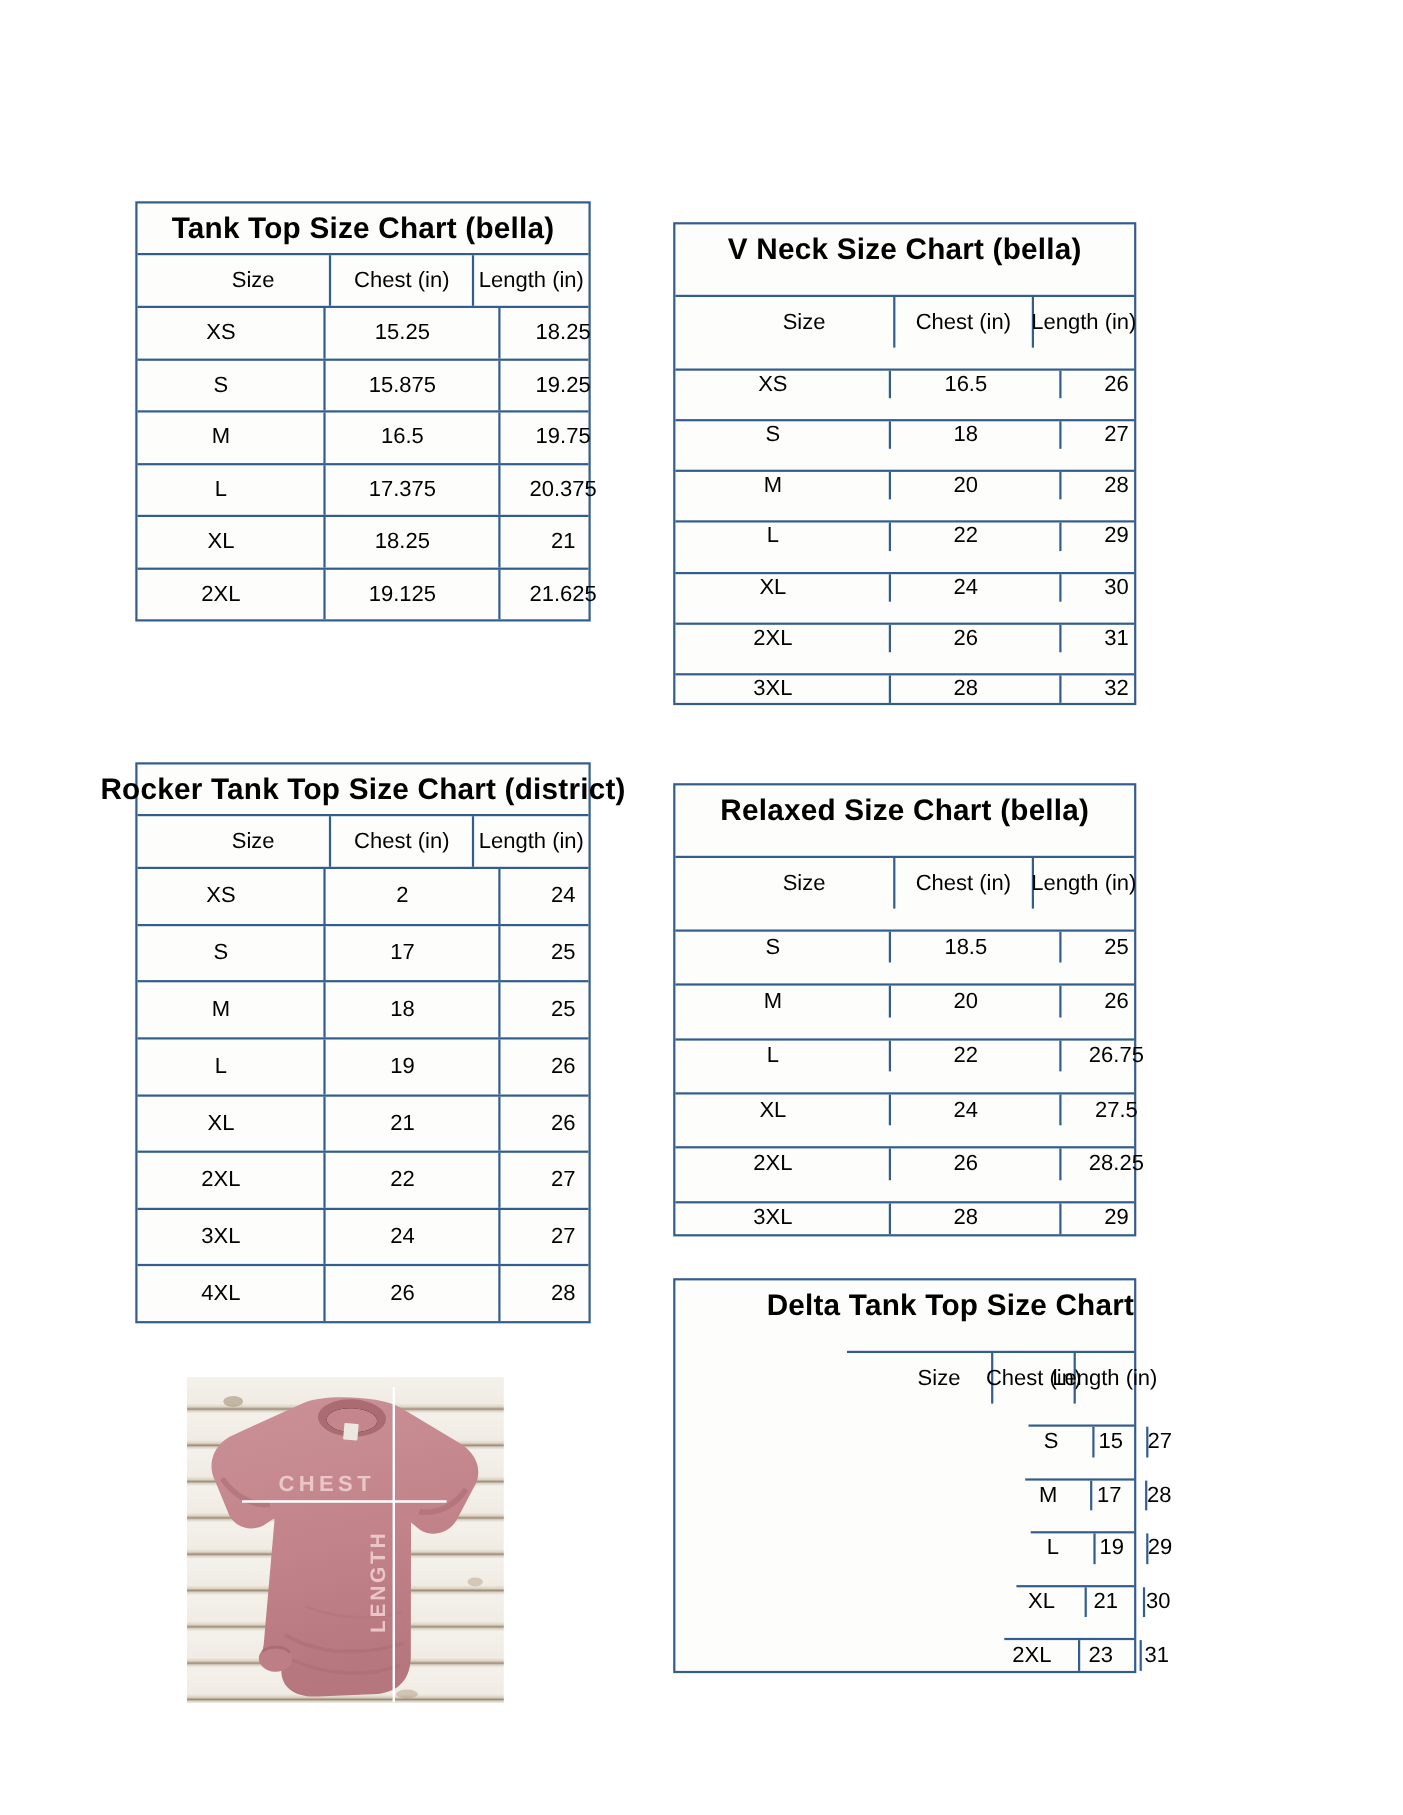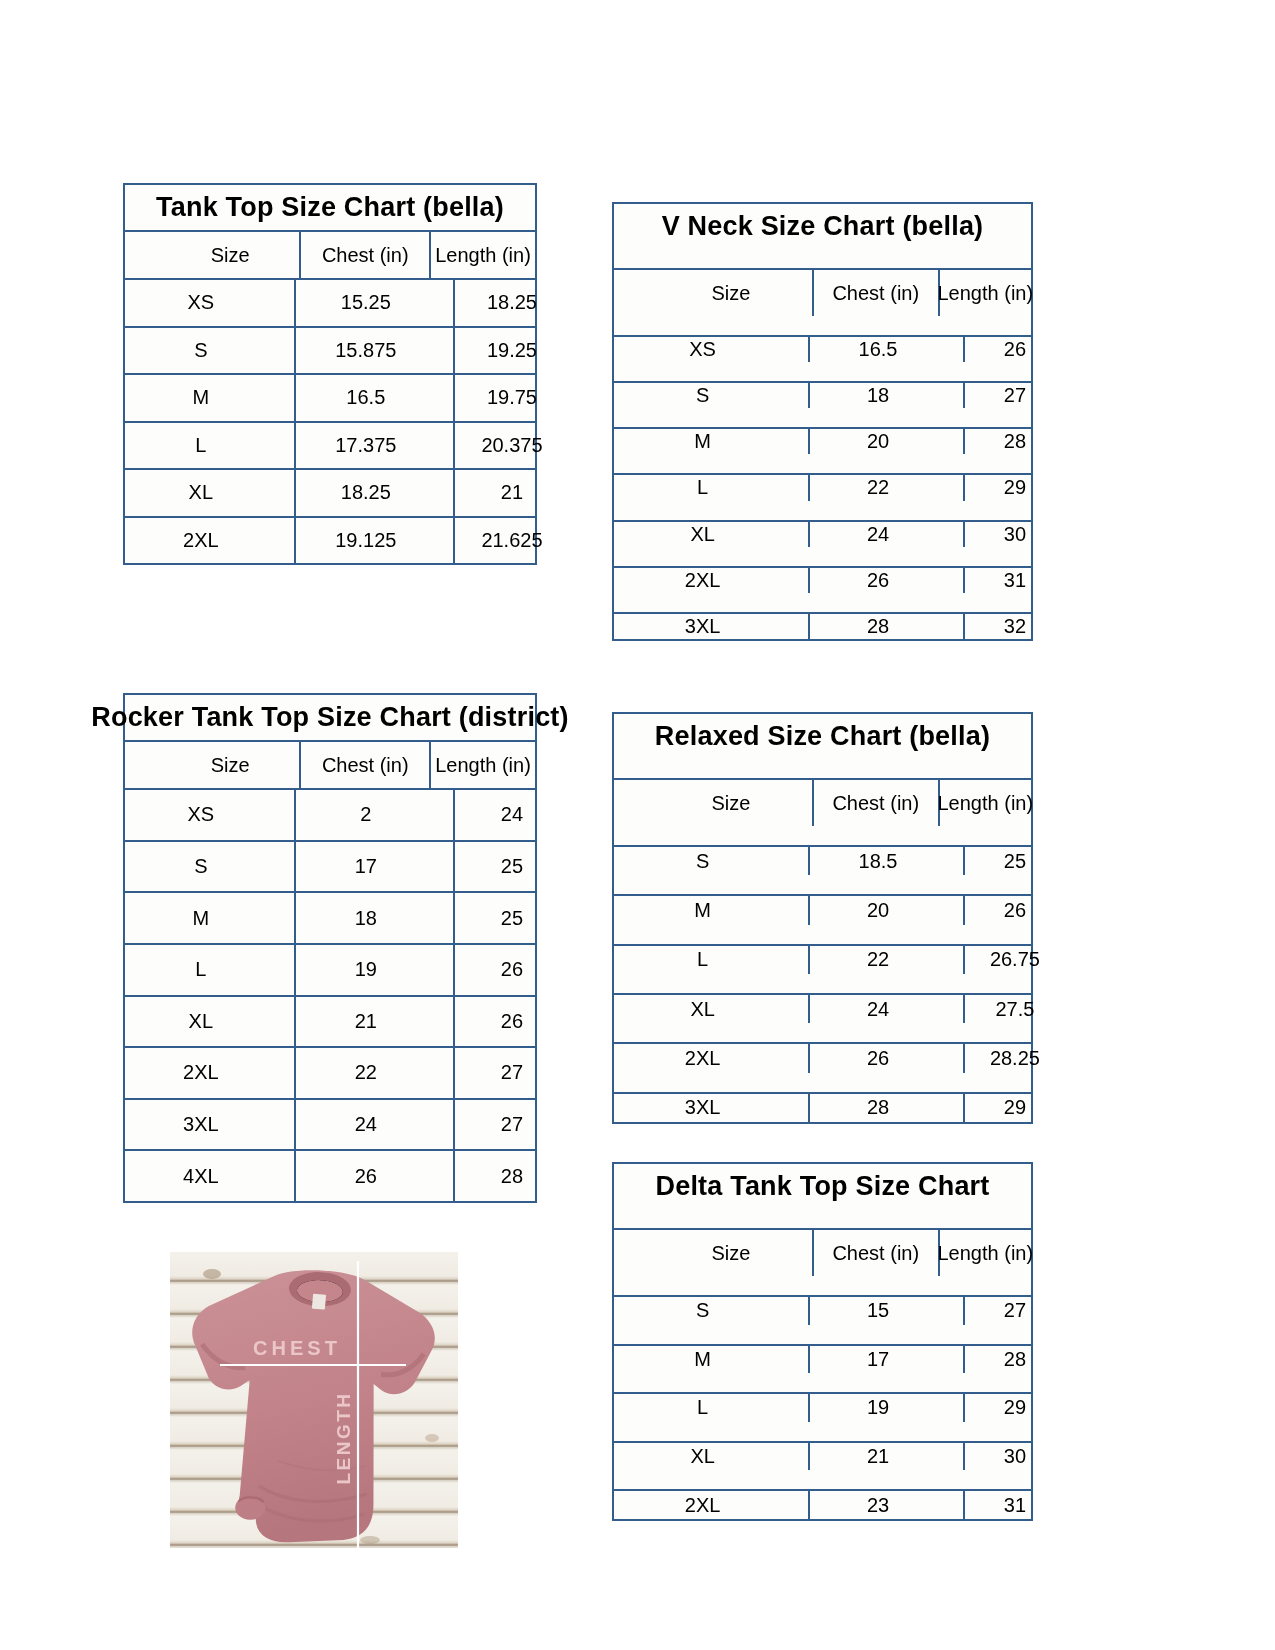--- a/index.html
+++ b/index.html
@@ -50,21 +50,21 @@
     overflow:visible;
   }
   .st-cell:first-child{border-left:none;}
   
   .cols-left{grid-template-columns:37% 34.7% 28.3%;}
   .cols-right{grid-template-columns:42.5% 33% 24.5%;margin-top:19px;}
   .t-tank   {left:123px;top:183px;width:414px;height:382px;}
   .t-vneck  {left:612px;top:183px;width:421px;height:439px;}
   .t-rocker {left:123px;top:693px;width:414px;height:510px;}
   .t-relaxed{left:612px;top:693px;width:421px;height:412px;}
-  .t-delta  {left:612px;top:1143px;width:421px;height:359px;}
+  .t-delta  {left:612px;top:1143px;width:421px;height:359px;align-items:flex-end;}
   
   .photo{
     position:absolute;
     left:170px;top:1252px;width:288px;height:296px;
     overflow:hidden;
     background:
       repeating-linear-gradient(180deg,
         #f4f1eb 0px, #f0ece4 24px,
         #ddd3c4 27px, #9e8c77 29px,
         #d9d2c6 30.5px, #f4f1eb 33px);

